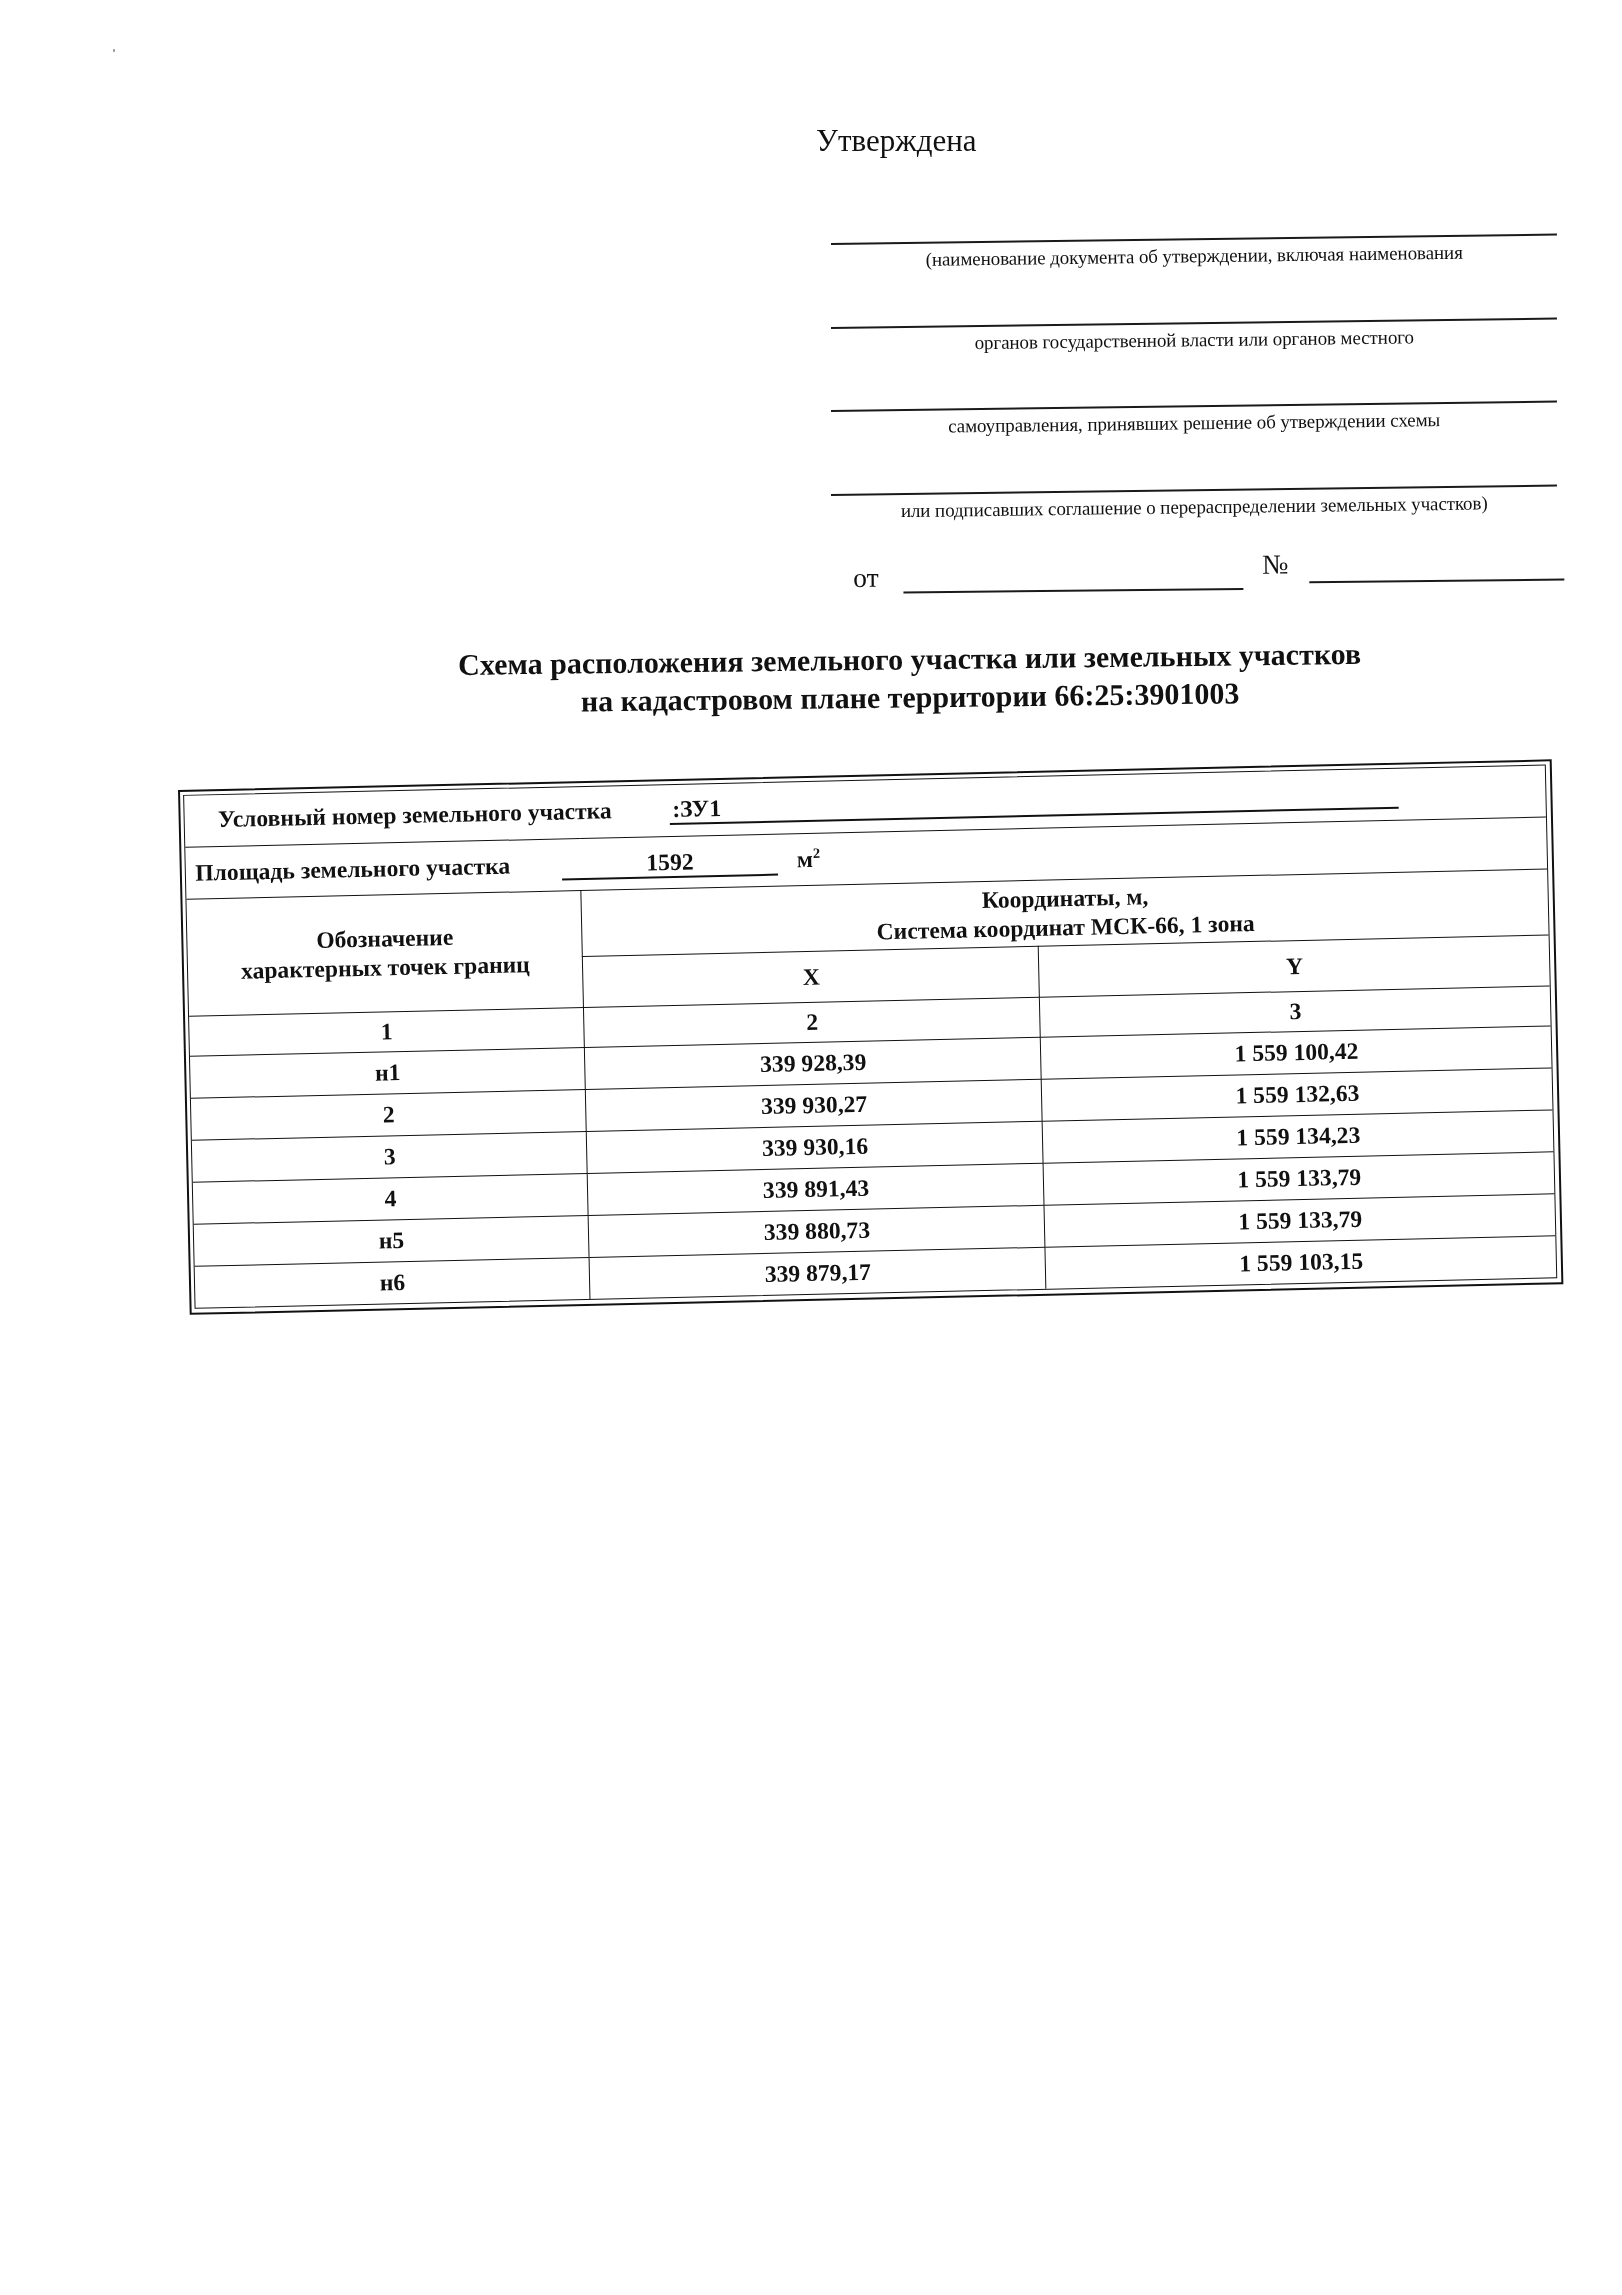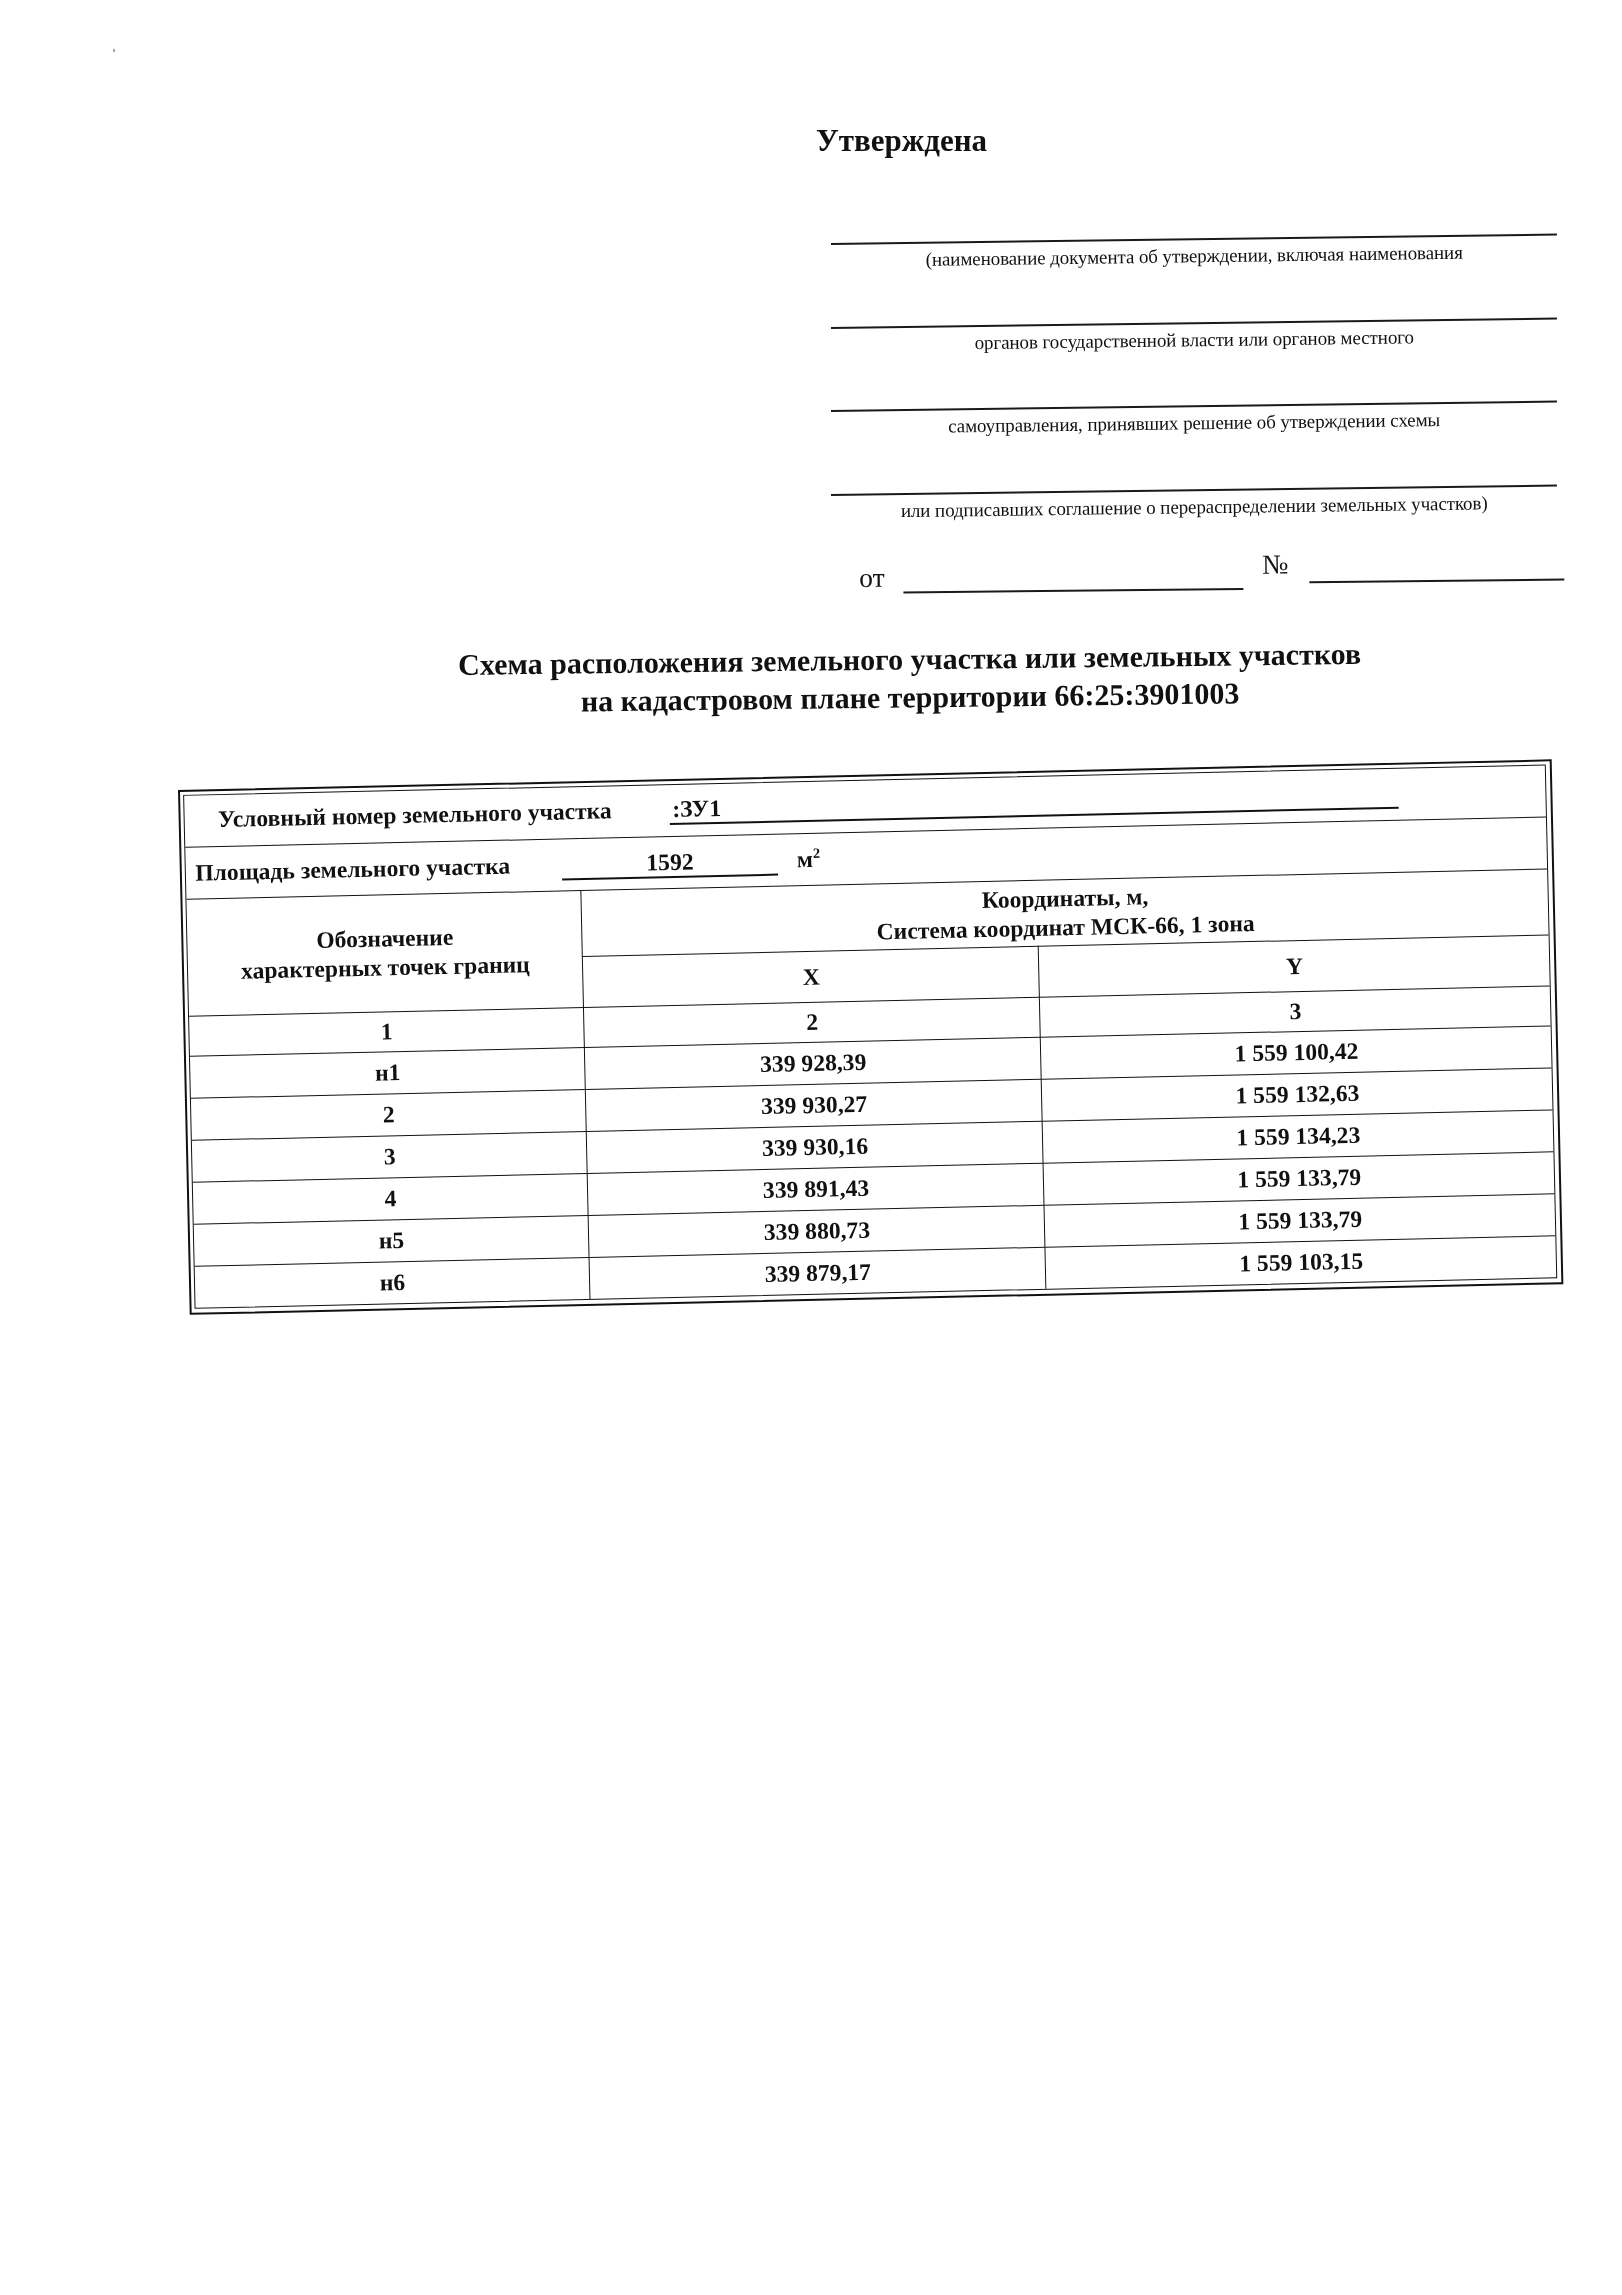--- a/index.html
+++ b/index.html
@@ -1,26 +1,26 @@
 <!DOCTYPE html>
 <html style="font-size:10.5px"><head>
 <meta charset="utf-8">
 <style>
   html, body { margin: 0; padding: 0; background: #ffffff; }
   body { width: 1622px; height: 2295px; position: relative; overflow: hidden; font-family: "Liberation Serif", "DejaVu Serif", serif; color: #111; }
-  .abs { position: absolute; font-weight: bold; }
+  .abs { position: absolute; }
 
   #approved { left: 816px; top: 123px; font-size: 31px; }
 
   .approval { position: absolute; left: 831px; width: 726px; transform: rotate(-0.75deg); transform-origin: left top; }
   .approval .rule { height: 0; border-top: 2.6px solid #1a1a1a; }
   .approval .caption { text-align: center; font-size: 19px; margin-top: 5.2px; letter-spacing: -0.1px; }
 
   #from-row { position: absolute; left: 851px; top: 553px; width: 713px; height: 46px; transform: rotate(-0.6deg); transform-origin: left top; }
-  #from-label { position: absolute; left: 8px; top: 9.2px; font-size: 27.5px; text-align: right; }
+  #from-label { position: absolute; left: 2px; top: 9.2px; font-size: 27.5px; text-align: right; }
   #from-date-line { position: absolute; left: 52px; top: 39px; width: 340px; border-top: 2px solid #1a1a1a; }
   #number-sign { position: absolute; left: 411px; top: 0px; font-size: 27.5px; }
   #number-line { position: absolute; left: 458px; top: 33px; width: 255px; border-top: 2px solid #1a1a1a; }
 
   #title { position: absolute; left: 288px; top: 648px; width: 1243px; text-align: center; font-weight: bold; font-size: 30px; line-height: 38px; transform: rotate(-0.7deg); transform-origin: left top; }
 
   #table-wrap { position: absolute; left: 178px; top: 790px; width: 1363px; transform: rotate(-1.28deg); transform-origin: left top; border: 2px solid #111; padding: 3.3px; }
   #table-inner { border: 1.3px solid #111; }
   table { border-collapse: collapse; width: 100%; table-layout: fixed; font-weight: bold; font-size: 23.6px; }
   td { border: 1.3px solid #111; text-align: center; padding: 0; }

